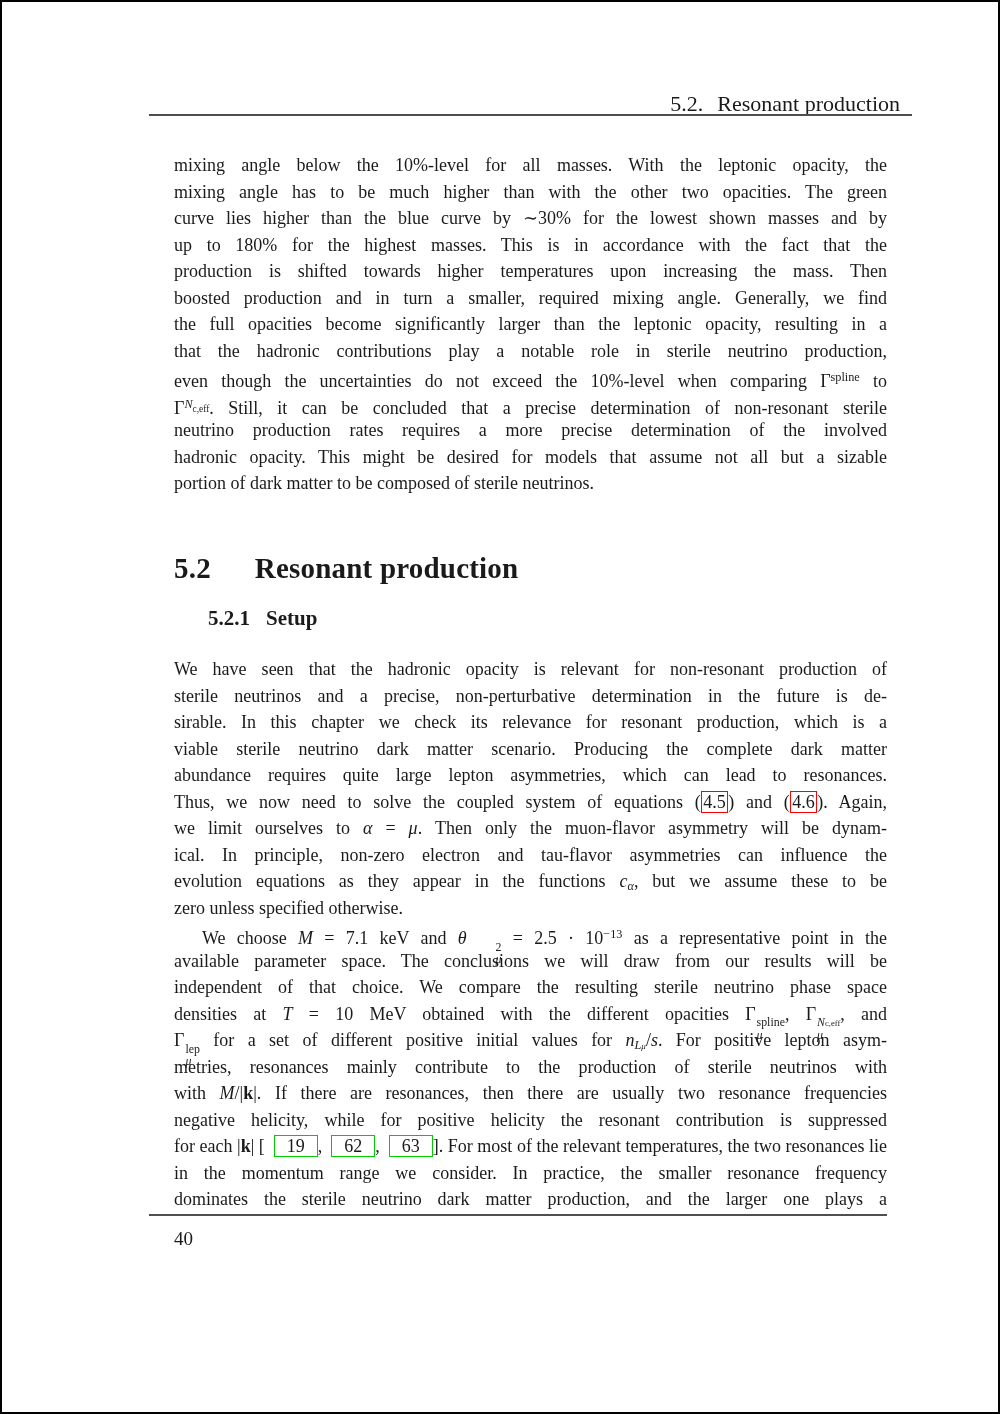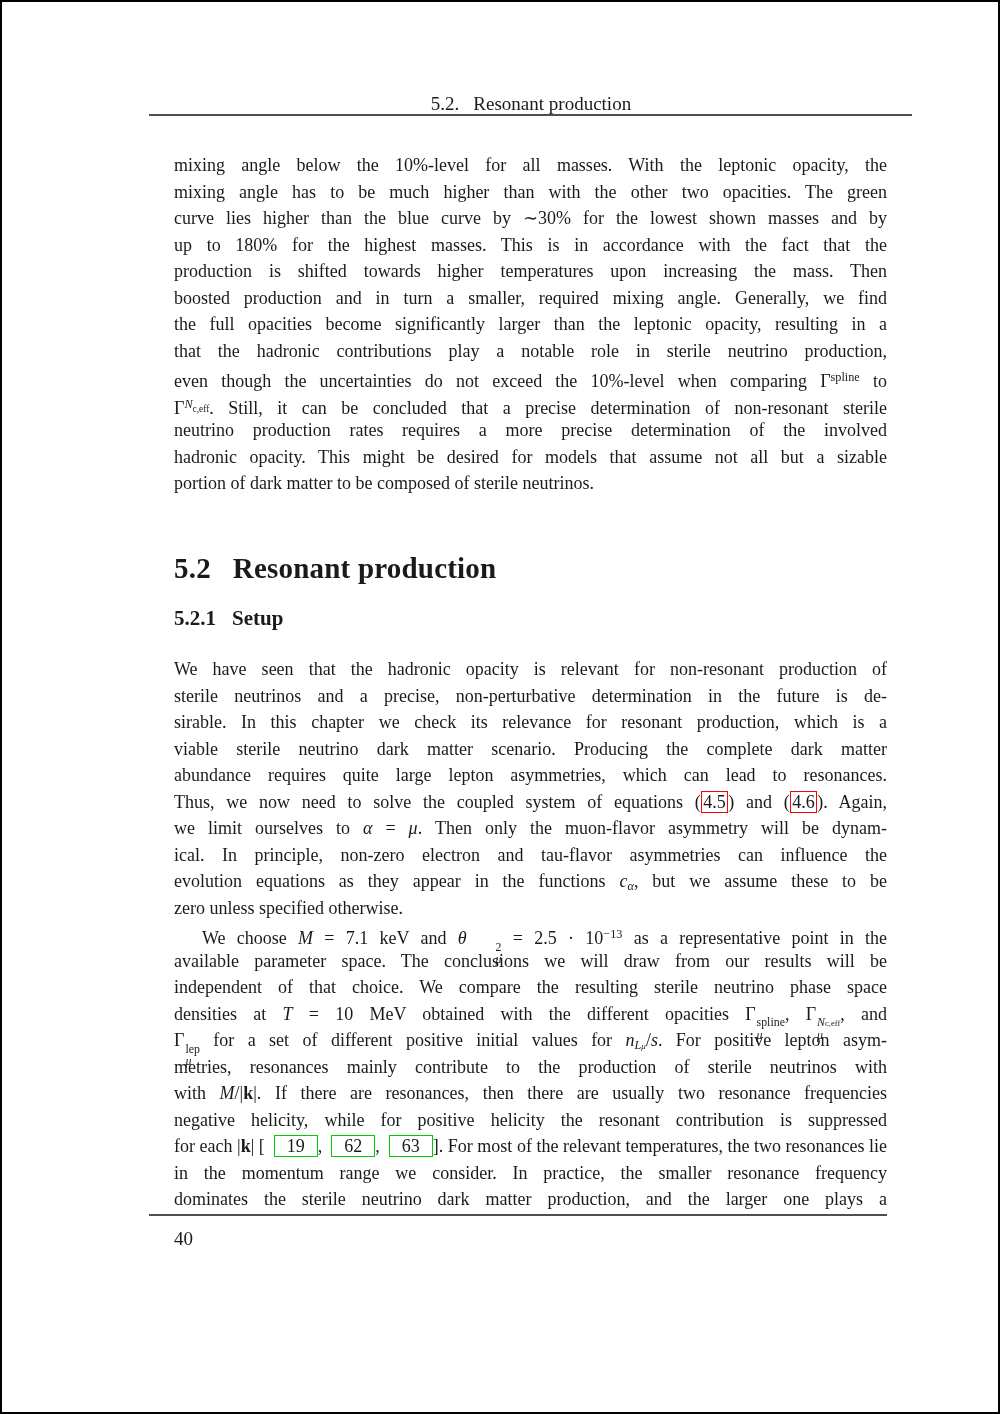--- a/index.html
+++ b/index.html
@@ -7,22 +7,22 @@
     position:relative;
     width:1000px;height:1414px;
     box-sizing:border-box;
     background:#ffffff;
     border:2px solid #000;
     font-family:"Liberation Serif","DejaVu Serif",serif;
     color:#1a1a1a;
     overflow:hidden;
   }
   .running-header{
-    position:absolute;top:90px;left:148px;width:762px;
-    text-align:center;font-size:19px;line-height:24px;
+    position:absolute;top:90px;left:136px;width:762px;
+    text-align:right;font-size:22px;line-height:24px;
   }
   .running-header .hnum{margin-right:14px;}
   .rule{
     position:absolute;left:147px;height:1.6px;background:#4f4f4f;
   }
   .rule.top{top:112px;width:763px;}
   .rule.bottom{top:1212px;width:738px;}
   .textblock{
     position:absolute;left:172px;width:713px;
   }
@@ -34,26 +34,26 @@
     text-align-last:justify;
     height:26.5px;line-height:26.5px;
     font-size:18px;
   }
   .tline.flush{text-align-last:left;}
   .tline.indent{text-indent:28px;}
   .section-heading{
     position:absolute;top:549px;left:172px;
     font-size:29px;font-weight:700;line-height:34px;letter-spacing:0.2px;
   }
-  .section-heading .snum{margin-right:22px;}
+  .section-heading .snum{margin-right:44px;}
   .subsection-heading{
     position:absolute;top:603px;left:172px;
     font-size:21px;font-weight:700;line-height:26px;
   }
-  .subsection-heading .snum{margin-right:16px;}
+  .subsection-heading .snum{margin-right:16px;margin-left:34px;}
   .page-number{
     position:absolute;top:1224px;left:172px;
     font-size:19px;line-height:26px;
   }
   
   .sg-i{font-style:italic;}
   .sg-b{font-weight:700;}
   .sg-sup{font-size:0.68em;vertical-align:0.5em;}
   .sg-supi{font-size:0.68em;vertical-align:0.5em;font-style:italic;}
   .sg-supsub{font-size:0.52em;vertical-align:0.28em;}

